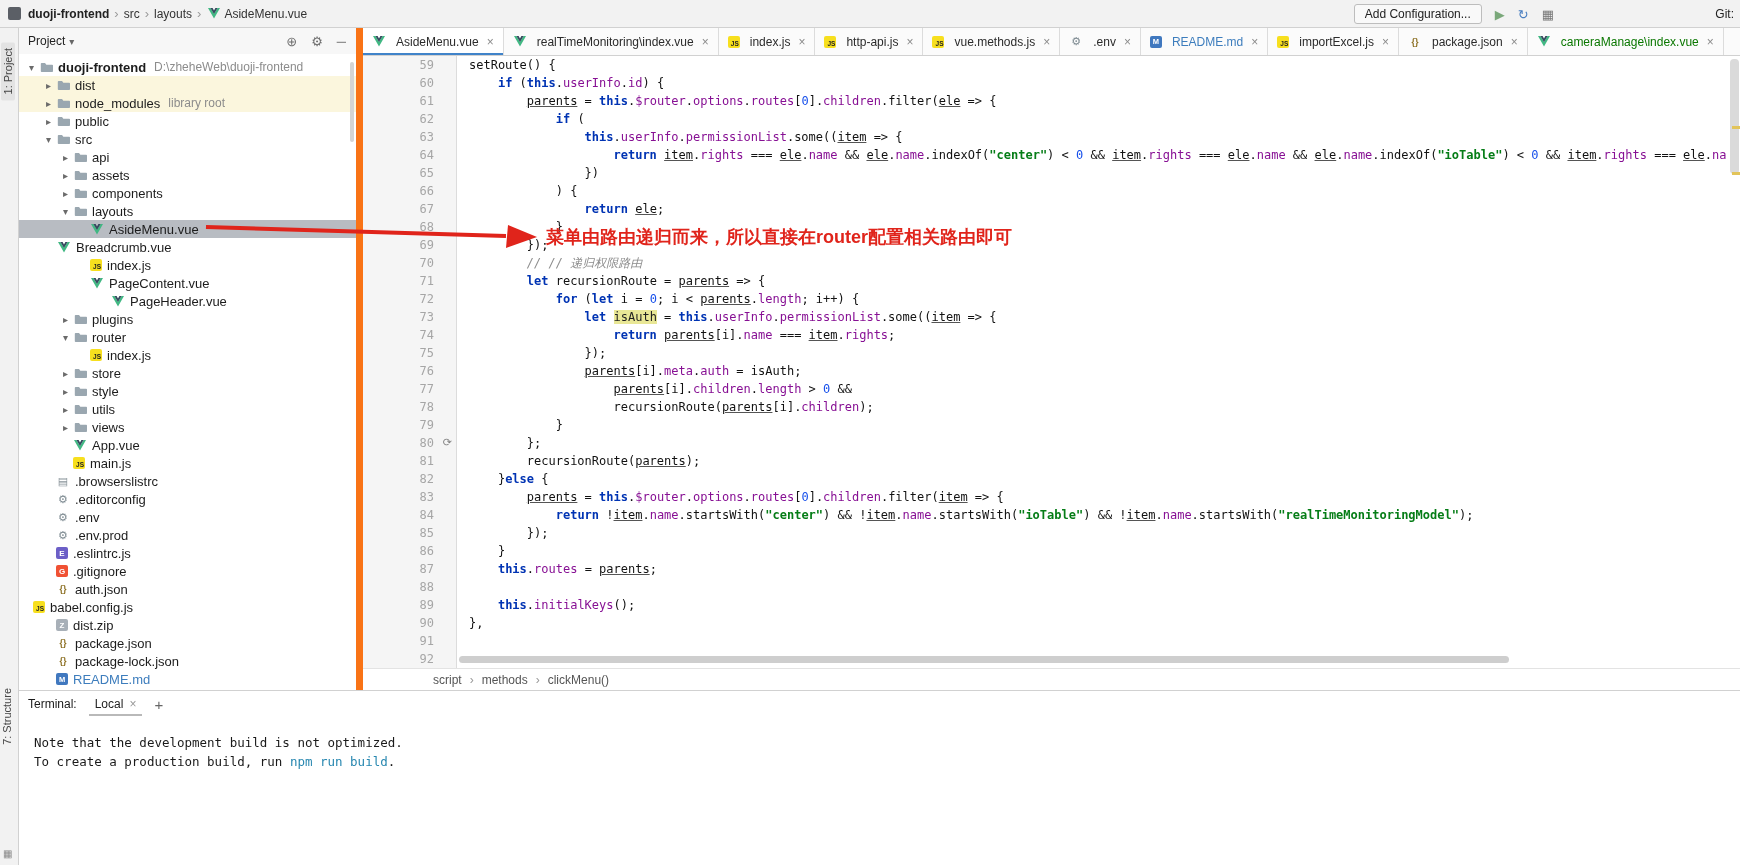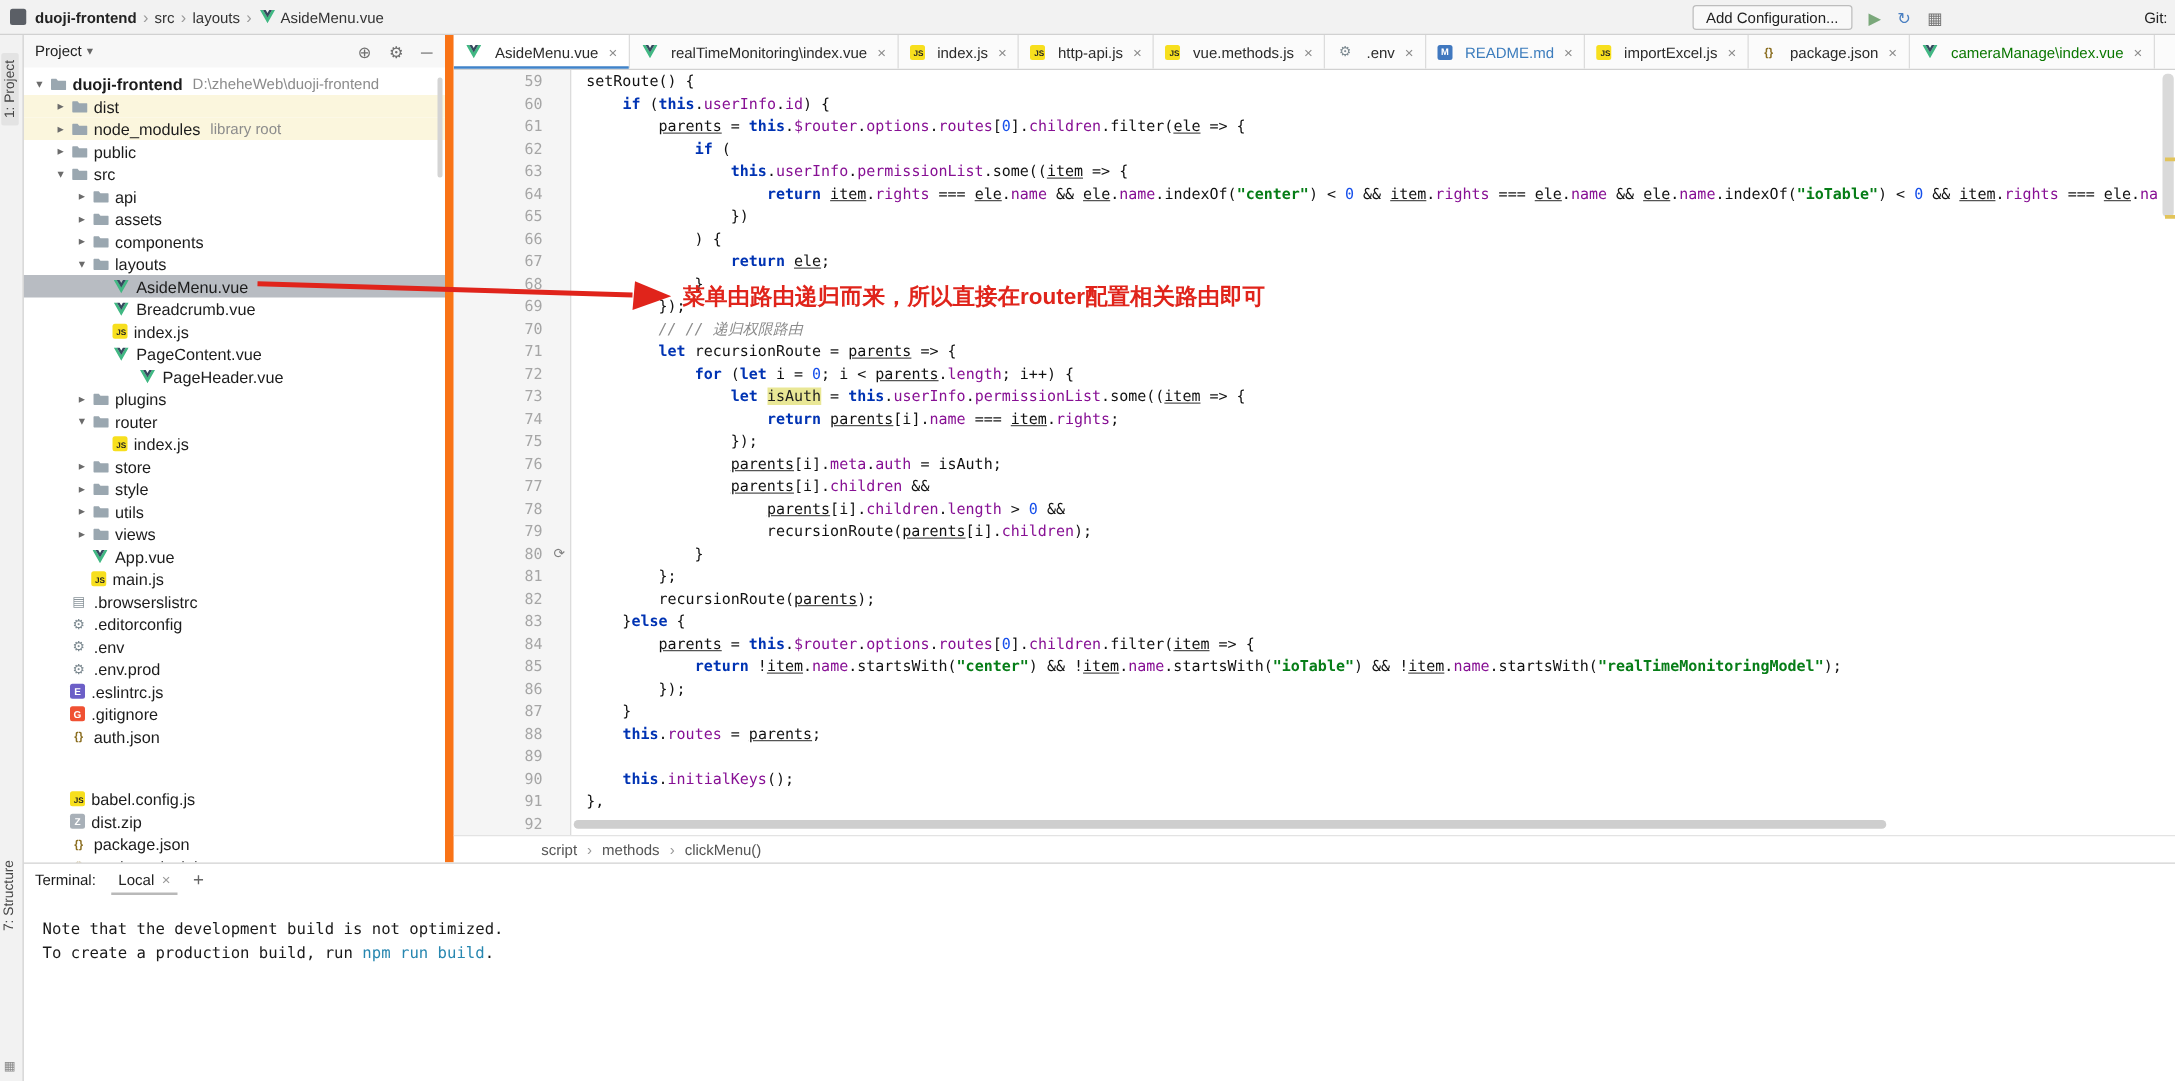--- a/index.html
+++ b/index.html
@@ -253,21 +253,21 @@
         <div class="tree-row selected" style="padding-left: 57px;">
           <span class="chev"></span>
           <span class="fi fi-vue">
             <svg width="12" height="11" viewBox="0 0 12 11">
               <path fill="#41b883" d="M0 0h2.4L6 5.8 9.6 0H12L6 10.6z"></path>
               <path fill="#35495e" d="M2.4 0h2.2L6 2.4 7.4 0h2.2L6 6z"></path>
             </svg>
           </span>
           <span class="tree-label">AsideMenu.vue</span>
         </div>
-        <div class="tree-row" style="padding-left: 57px;">
+        <div class="tree-row" style="padding-left: 24px;">
           <span class="chev"></span>
           <span class="fi fi-vue">
             <svg width="12" height="11" viewBox="0 0 12 11">
               <path fill="#41b883" d="M0 0h2.4L6 5.8 9.6 0H12L6 10.6z"></path>
               <path fill="#35495e" d="M2.4 0h2.2L6 2.4 7.4 0h2.2L6 6z"></path>
             </svg>
           </span>
           <span class="tree-label">Breadcrumb.vue</span>
         </div>
         <div class="tree-row" style="padding-left: 57px;">
@@ -397,21 +397,21 @@
         <div class="tree-row" style="padding-left: 23px;">
           <span class="chev"></span>
           <span class="fi fi-git">G</span>
           <span class="tree-label">.gitignore</span>
         </div>
         <div class="tree-row" style="padding-left: 23px;">
           <span class="chev"></span>
           <span class="fi fi-json">{}</span>
           <span class="tree-label">auth.json</span>
         </div>
-        <div class="tree-row" style="padding-left: 23px; margin-top: 32px;">
+        <div class="tree-row" style="">
           <span class="chev"></span>
           <span class="fi fi-js">JS</span>
           <span class="tree-label">babel.config.js</span>
         </div>
         <div class="tree-row" style="padding-left: 23px;">
           <span class="chev"></span>
           <span class="fi fi-zip">Z</span>
           <span class="tree-label">dist.zip</span>
         </div>
         <div class="tree-row" style="padding-left: 23px;">
@@ -550,21 +550,20 @@
         <div class="code-row"><span class="tok-p">                </span><span class="tok-k">return</span><span class="tok-p"> </span><span class="tok-v">ele</span><span class="tok-p">;</span></div>
         <div class="code-row"><span class="tok-p">            }</span></div>
         <div class="code-row"><span class="tok-p">        });</span></div>
         <div class="code-row"><span class="tok-p">        </span><span class="tok-c">// // 递归权限路由</span></div>
         <div class="code-row"><span class="tok-p">        </span><span class="tok-k">let</span><span class="tok-p"> recursionRoute = </span><span class="tok-v">parents</span><span class="tok-p"> =&gt; {</span></div>
         <div class="code-row"><span class="tok-p">            </span><span class="tok-k">for</span><span class="tok-p"> (</span><span class="tok-k">let</span><span class="tok-p"> i = </span><span class="tok-n">0</span><span class="tok-p">; i &lt; </span><span class="tok-v">parents</span><span class="tok-p">.</span><span class="tok-f">length</span><span class="tok-p">; i++) {</span></div>
         <div class="code-row"><span class="tok-p">                </span><span class="tok-k">let</span><span class="tok-p"> </span><span class="tok-h">isAuth</span><span class="tok-p"> = </span><span class="tok-k">this</span><span class="tok-p">.</span><span class="tok-f">userInfo</span><span class="tok-p">.</span><span class="tok-f">permissionList</span><span class="tok-p">.some((</span><span class="tok-v">item</span><span class="tok-p"> =&gt; {</span></div>
         <div class="code-row"><span class="tok-p">                    </span><span class="tok-k">return</span><span class="tok-p"> </span><span class="tok-v">parents</span><span class="tok-p">[i].</span><span class="tok-f">name</span><span class="tok-p"> === </span><span class="tok-v">item</span><span class="tok-p">.</span><span class="tok-f">rights</span><span class="tok-p">;</span></div>
         <div class="code-row"><span class="tok-p">                });</span></div>
         <div class="code-row"><span class="tok-p">                </span><span class="tok-v">parents</span><span class="tok-p">[i].</span><span class="tok-f">meta</span><span class="tok-p">.</span><span class="tok-f">auth</span><span class="tok-p"> = isAuth;</span></div>
-        <div class="code-row"><span class="tok-p">                </span><span class="tok-v">parents</span><span class="tok-p">[i].</span><span class="tok-f">children</span><span class="tok-p"> &amp;&amp;</span></div>
         <div class="code-row"><span class="tok-p">                    </span><span class="tok-v">parents</span><span class="tok-p">[i].</span><span class="tok-f">children</span><span class="tok-p">.</span><span class="tok-f">length</span><span class="tok-p"> &gt; </span><span class="tok-n">0</span><span class="tok-p"> &amp;&amp;</span></div>
         <div class="code-row"><span class="tok-p">                    recursionRoute(</span><span class="tok-v">parents</span><span class="tok-p">[i].</span><span class="tok-f">children</span><span class="tok-p">);</span></div>
         <div class="code-row"><span class="tok-p">            }</span></div>
         <div class="code-row"><span class="tok-p">        };</span></div>
         <div class="code-row"><span class="tok-p">        recursionRoute(</span><span class="tok-v">parents</span><span class="tok-p">);</span></div>
         <div class="code-row"><span class="tok-p">    }</span><span class="tok-k">else</span><span class="tok-p"> {</span></div>
         <div class="code-row"><span class="tok-p">        </span><span class="tok-v">parents</span><span class="tok-p"> = </span><span class="tok-k">this</span><span class="tok-p">.</span><span class="tok-f">$router</span><span class="tok-p">.</span><span class="tok-f">options</span><span class="tok-p">.</span><span class="tok-f">routes</span><span class="tok-p">[</span><span class="tok-n">0</span><span class="tok-p">].</span><span class="tok-f">children</span><span class="tok-p">.filter(</span><span class="tok-v">item</span><span class="tok-p"> =&gt; {</span></div>
         <div class="code-row"><span class="tok-p">            </span><span class="tok-k">return</span><span class="tok-p"> !</span><span class="tok-v">item</span><span class="tok-p">.</span><span class="tok-f">name</span><span class="tok-p">.startsWith(</span><span class="tok-s">"center"</span><span class="tok-p">) &amp;&amp; !</span><span class="tok-v">item</span><span class="tok-p">.</span><span class="tok-f">name</span><span class="tok-p">.startsWith(</span><span class="tok-s">"ioTable"</span><span class="tok-p">) &amp;&amp; !</span><span class="tok-v">item</span><span class="tok-p">.</span><span class="tok-f">name</span><span class="tok-p">.startsWith(</span><span class="tok-s">"realTimeMonitoringModel"</span><span class="tok-p">);</span></div>
         <div class="code-row"><span class="tok-p">        });</span></div>
         <div class="code-row"><span class="tok-p">    }</span></div>

